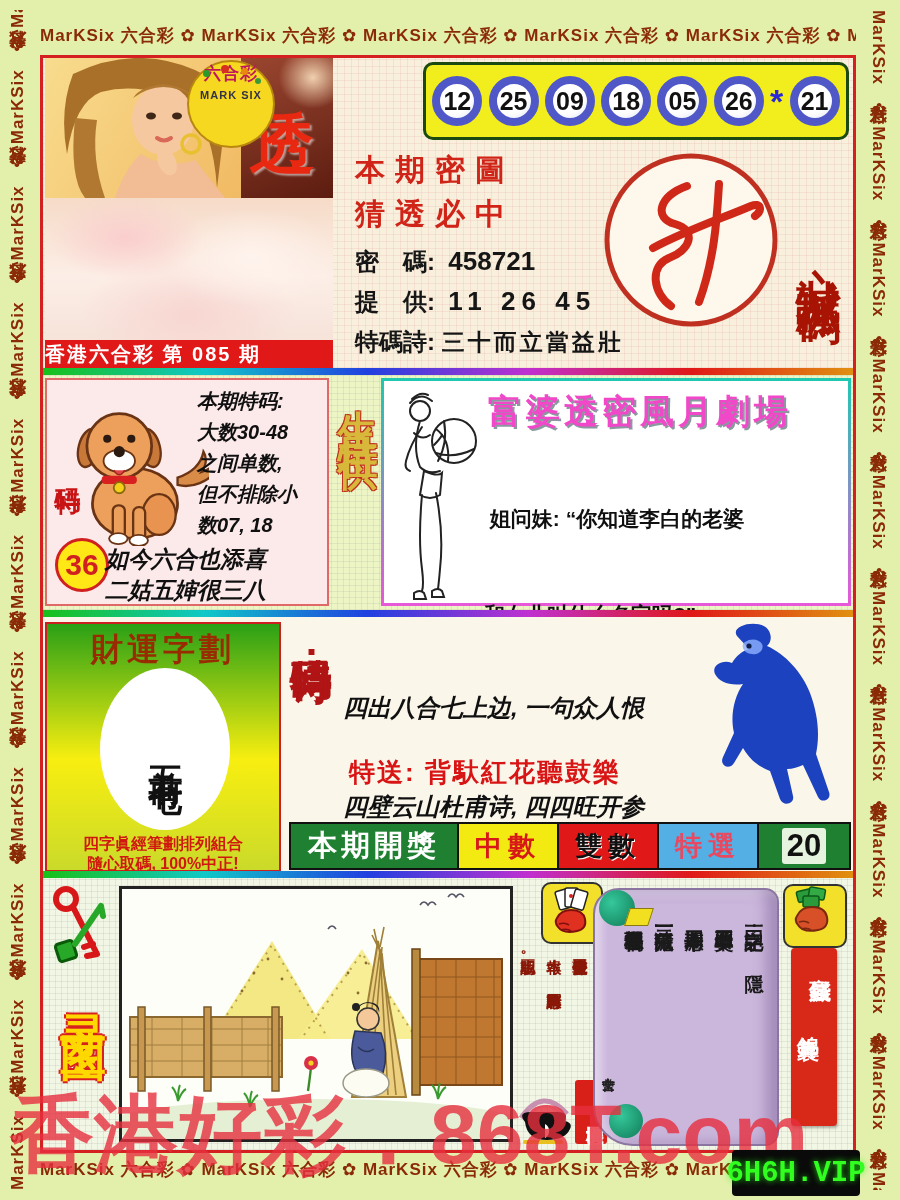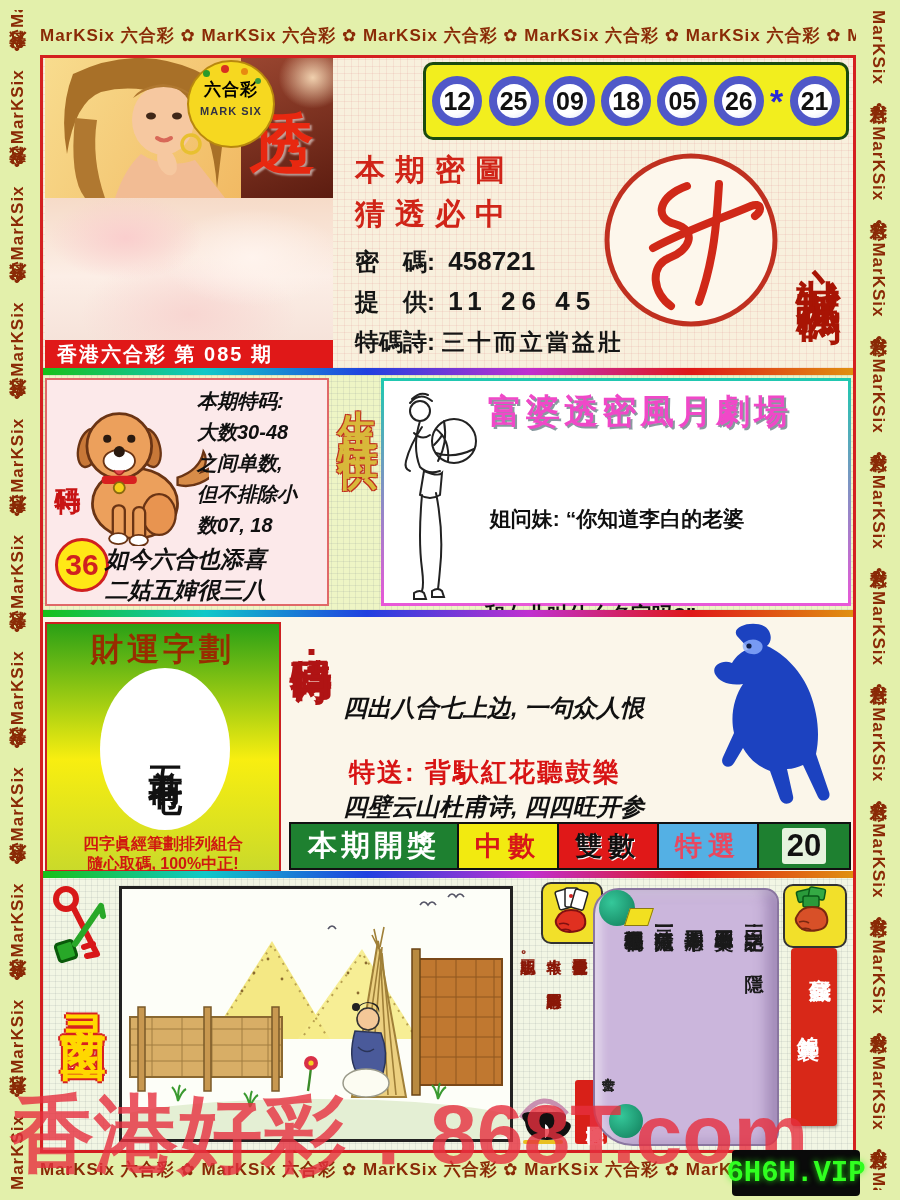--- a/index.html
+++ b/index.html
@@ -19,30 +19,30 @@
                            repeating-linear-gradient(90deg,rgba(140,150,150,.16) 0 1px,transparent 1px 6px)}
   .rain{position:absolute;left:0;width:810px;height:7px;
         background:linear-gradient(90deg,#18c018,#10c8c8,#2040e0,#c030d0,#e01818,#e09010)}
   
   .photo{left:2px;top:0;width:288px;height:140px;background:linear-gradient(120deg,#f8dc8e,#f2bc66 70%,#eeb058);overflow:hidden}
   .maroon{left:196px;top:0;width:92px;height:140px;
           background:radial-gradient(55px 50px at 78% 14%,#f0d0ae,rgba(0,0,0,0) 62%),linear-gradient(160deg,#9a4630,#5c1c10)}
   .tou{position:absolute;left:8px;top:42px;font-size:66px;font-weight:bold;color:#e82810;
        text-shadow:2px 2px 2px rgba(255,255,255,.55);font-family:"Liberation Serif","DejaVu Serif",serif}
   .logo{left:144px;top:2px;width:84px;height:84px;border-radius:50%;background:#f6d820;border:2px solid #b8880e;z-index:3;text-align:center}
-  .logo .cn{display:block;margin-top:16px;font-size:17px;font-weight:bold;color:#000000;letter-spacing:1px}
+  .logo .cn{display:block;margin-top:0;font-size:17px;font-weight:bold;color:#be185d;letter-spacing:1px}
   .logo .en{display:block;margin-top:4px;font-size:11px;font-weight:bold;color:#334;letter-spacing:1px}
   .dot{position:absolute;border-radius:50%}
   .blur{left:2px;top:140px;width:288px;height:142px;
         background:radial-gradient(110px 60px at 28% 28%,rgba(250,205,205,.95),rgba(250,205,205,0) 70%),
                    radial-gradient(130px 70px at 72% 42%,rgba(255,244,238,.95),rgba(255,244,238,0) 70%),
                    radial-gradient(150px 80px at 50% 82%,rgba(248,212,208,.9),rgba(248,212,208,0) 72%),
                    linear-gradient(180deg,#f6dbc8,#fceee6 55%,#f6e3da)}
   .issueBar{left:2px;top:282px;width:288px;height:28px;background:#e01818;color:#fff;font-weight:bold;
-            font-size:20px;line-height:28px;letter-spacing:2px;padding-left:12px;box-sizing:border-box}
+            font-size:20px;line-height:28px;letter-spacing:2px;box-sizing:border-box}
   .internal{left:294px;top:6px;width:78px;height:74px;background:#d82014;border:2px solid #a80000;border-radius:4px;
             color:#ffe8dc;font-size:27px;font-weight:bold;text-align:center;line-height:36px}
   .ballsBox{left:380px;top:4px;width:426px;height:78px;background:#f2ee1e;border:3px solid #1a4a10;border-radius:10px;
             display:flex;align-items:center;justify-content:space-evenly;box-sizing:border-box}
   .ball{width:50px;height:50px;border-radius:50%;border:8px solid #5058c8;box-sizing:border-box;
         background:radial-gradient(circle at 35% 30%,#fff 60%,#dce2f8);display:flex;align-items:center;justify-content:center;
         font-size:25px;font-weight:bold;color:#111}
   .star{color:#2828d8;font-size:34px;font-weight:bold}
   .sTitle{position:absolute;font-size:30px;font-weight:bold;color:#d02418;letter-spacing:10px}
   .sRow{position:absolute;font-size:24px;font-weight:bold;color:#161616;white-space:pre}

